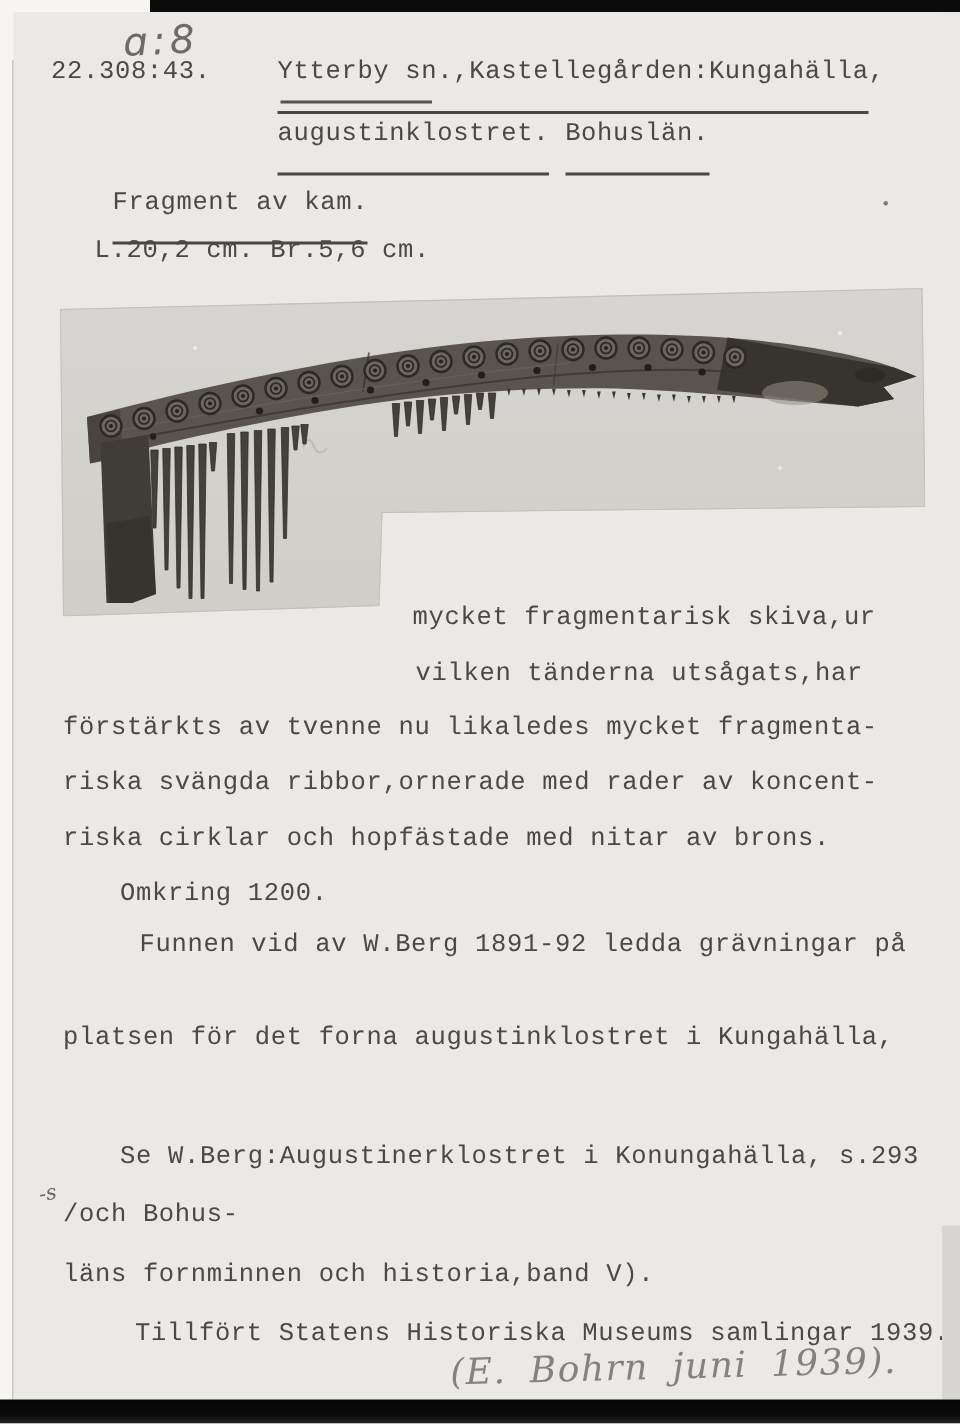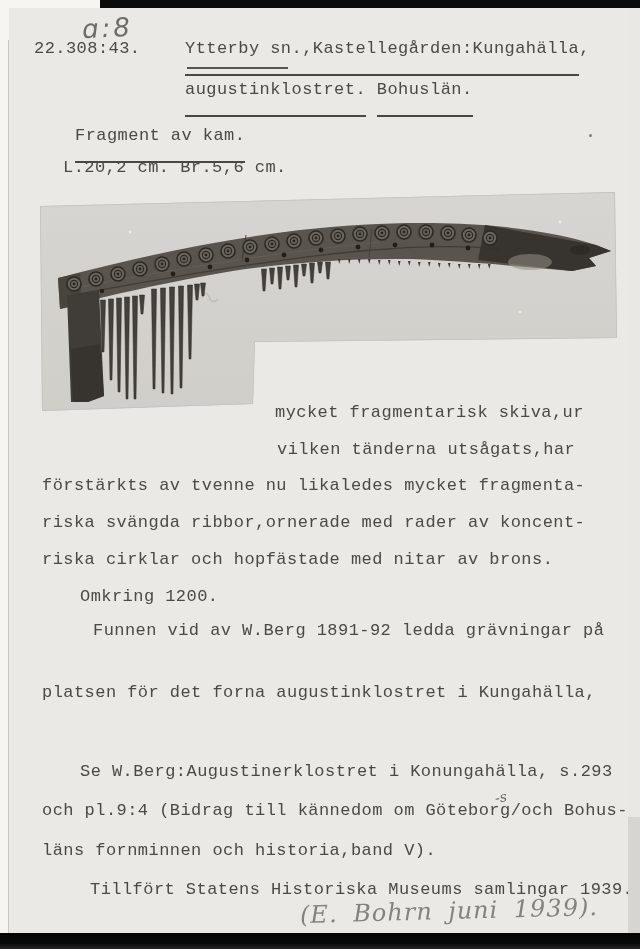--- a/index.html
+++ b/index.html
@@ -235,21 +235,21 @@
   <div class="typed l-p1-2">vilken tänderna utsågats,har</div>
   <div class="typed l-p1-3">förstärkts av tvenne nu likaledes mycket fragmenta-</div>
   <div class="typed l-p1-4">riska svängda ribbor,ornerade med rader av koncent-</div>
   <div class="typed l-p1-5">riska cirklar och hopfästade med nitar av brons.</div>
   <div class="typed l-p1-6">Omkring 1200.</div>
 
   <div class="typed l-p2-0">Funnen vid av W.Berg 1891-92 ledda grävningar på</div>
   <div class="typed l-p2-1">platsen för det forna augustinklostret i Kungahälla,</div>
 
   <div class="typed l-p3-0">Se W.Berg:Augustinerklostret i Konungahälla, s.293</div>
-  <div class="typed l-p3-1"><span>och pl.9:4 (Bidrag till kännedom om Göteborg</span><span class="ins-wrap"><span class="ins">-s</span></span><span>/</span><span>och Bohus-</span></div>
+  <div class="typed l-p3-1"><span class="ins-wrap"><span class="ins">-s</span></span><span>/</span><span>och Bohus-</span></div>
   <div class="typed l-p3-2">läns fornminnen och historia,band V).</div>
 
   <div class="typed l-p4-0">Tillfört Statens Historiska Museums samlingar 1939.</div>
 
   <div class="note">(E. Bohrn juni 1939).</div>
 
   <div class="left-line"></div>
   <div class="right-strip-top"></div>
   <div class="right-strip-bottom"></div>
   <div class="top-border"></div>

